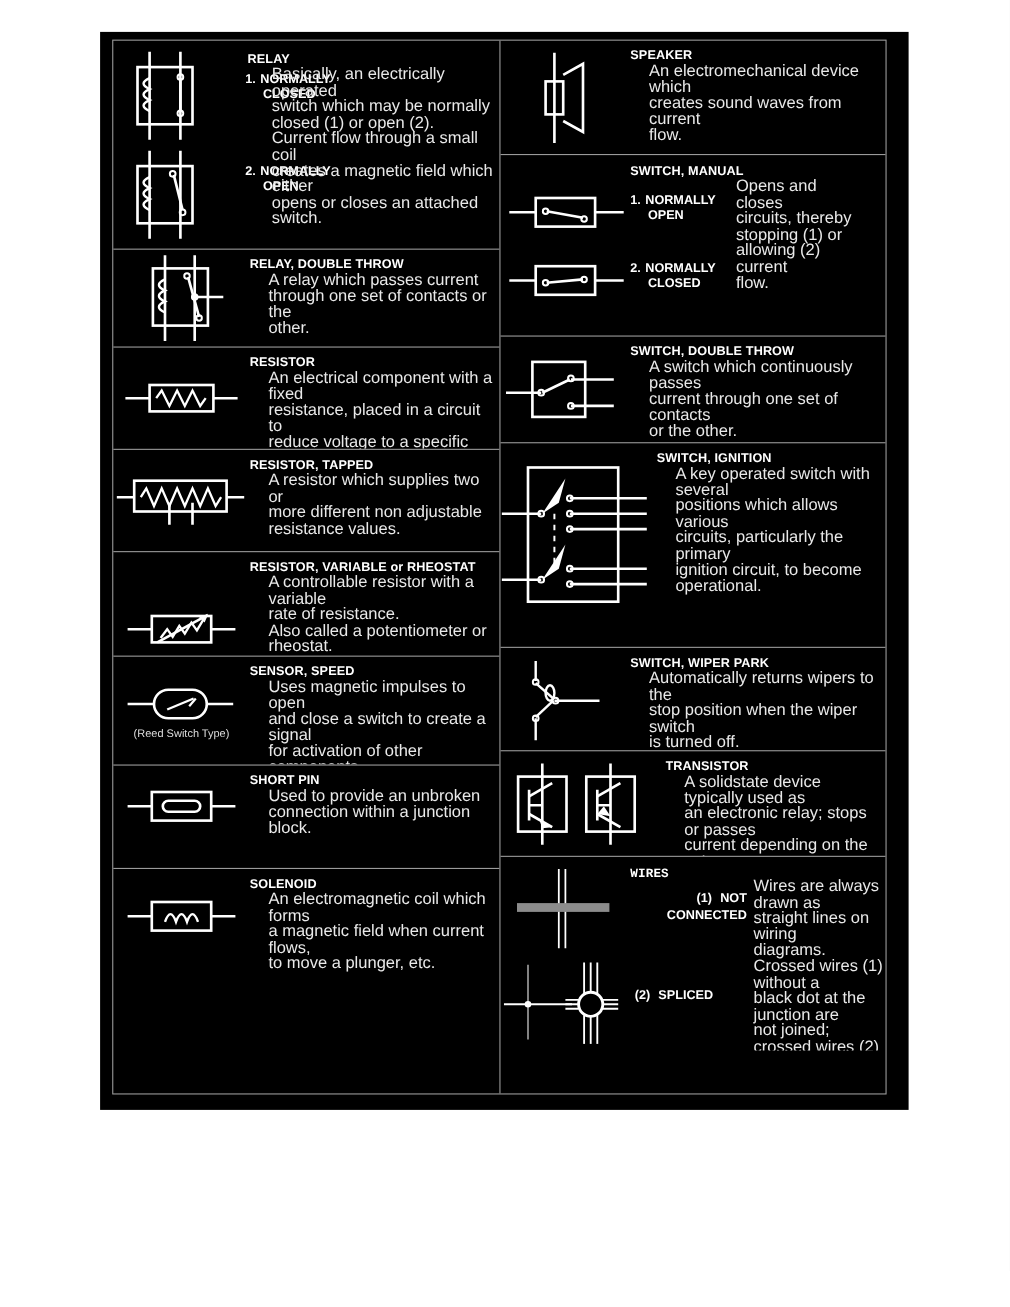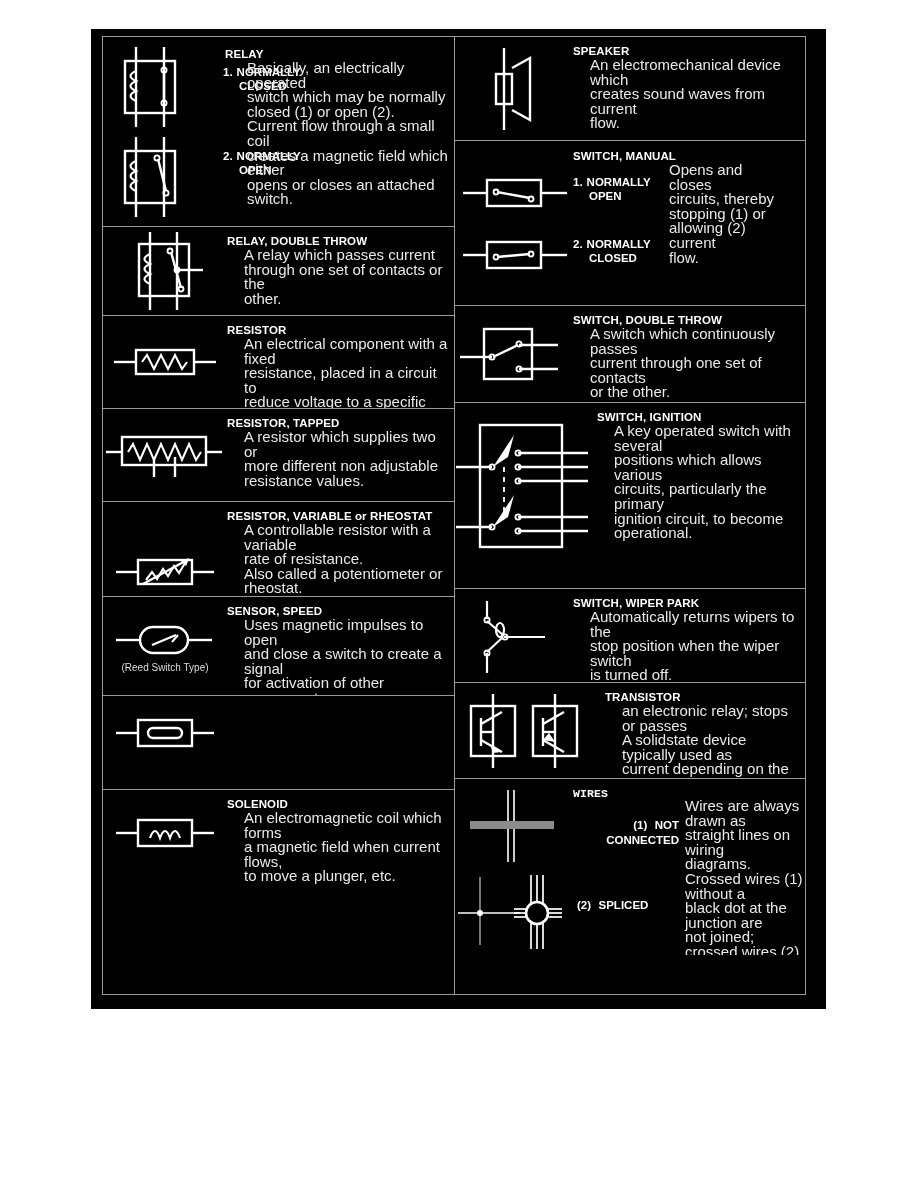--- a/index.html
+++ b/index.html
@@ -208,20 +208,25 @@
           <div class="sym" style="width:124px;align-items:flex-start;padding-top:16px;">
             <svg width="110" height="44" viewBox="0 0 110 44">
               <g stroke="#fff" stroke-width="2.4" fill="none">
                 <rect x="28" y="8" width="54" height="26"></rect>
                 <line x1="6" y1="21" x2="28" y2="21"></line>
                 <line x1="82" y1="21" x2="104" y2="21"></line>
                 <rect x="38" y="16" width="34" height="10" rx="5" ry="5"></rect>
               </g>
             </svg>
           </div>
+          <div class="txt">
+            <div class="ttl">SHORT PIN</div>
+            <div class="desc">Used to provide an unbroken</div>
+            <div class="desc">connection within a junction block.</div>
+          </div>
         </div>
 
         <div class="row last" style="height:110px;">
           <div class="sym" style="width:124px;align-items:flex-start;padding-top:22px;">
             <svg width="110" height="44" viewBox="0 0 110 44">
               <g stroke="#fff" stroke-width="2.4" fill="none">
                 <rect x="28" y="8" width="54" height="26"></rect>
                 <line x1="6" y1="21" x2="28" y2="21"></line>
                 <line x1="82" y1="21" x2="104" y2="21"></line>
                 <path d="M40 26 q5 -14 10 0 q5 -14 10 0 q5 -14 10 0" stroke-width="2.2"></path>
@@ -413,43 +418,43 @@
                 <line x1="86" y1="26" x2="86" y2="54"></line>
                 <line x1="86" y1="40" x2="98" y2="40"></line>
                 <line x1="86" y1="32" x2="107" y2="20"></line>
                 <line x1="86" y1="48" x2="107" y2="60"></line>
               </g>
               <polygon points="86,48 98,50 92,41" fill="#fff"></polygon>
             </svg>
           </div>
           <div class="txt">
             <div class="ttl">TRANSISTOR</div>
+            <div class="desc">A solidstate device typically used as</div>
             <div class="desc">an electronic relay; stops or passes</div>
-            <div class="desc">A solidstate device typically used as</div>
             <div class="desc">current depending on the voltage</div>
             <div class="desc">applied at "base".</div>
           </div>
         </div>
 
         <div class="row last" style="height:176px;">
           <div class="relaybox">
             <div class="abs" style="left:118px;top:5px;font-family:Liberation Mono, monospace;">
               <span class="ttl">WIRES</span>
             </div>
 
             <div class="abs" style="left:0;top:8px;width:118px;height:78px;display:flex;align-items:center;justify-content:center;">
               <svg width="104" height="76" viewBox="0 0 104 76">
                 <g stroke="#fff" stroke-width="1.6" fill="none">
                   <line x1="46" y1="2" x2="46" y2="74"></line>
                   <line x1="52" y1="2" x2="52" y2="74"></line>
                 </g>
                 <rect x="8" y="33" width="84" height="8" fill="#8c8c8c"></rect>
               </svg>
             </div>
-            <div class="abs" style="left:118px;top:36px;width:106px;text-align:right;">
+            <div class="abs" style="left:118px;top:28px;width:106px;text-align:right;">
               <div><span class="lbl">(1)</span>
               <span class="lbl" style="padding-left:3px;">NOT</span></div>
               <div class="lbl">CONNECTED</div>
             </div>
 
             <div class="abs" style="left:0;top:92px;width:118px;height:80px;display:flex;align-items:center;justify-content:center;">
               <svg width="112" height="80" viewBox="0 0 112 80">
                 <g stroke="#8c8c8c" stroke-width="1.7" fill="none">
                   <line x1="22" y1="6" x2="22" y2="74"></line>
                 </g>

